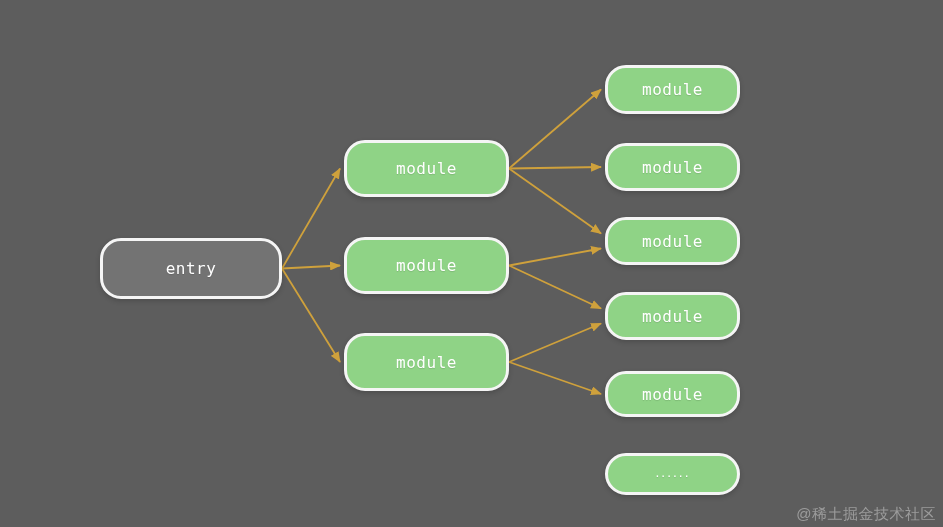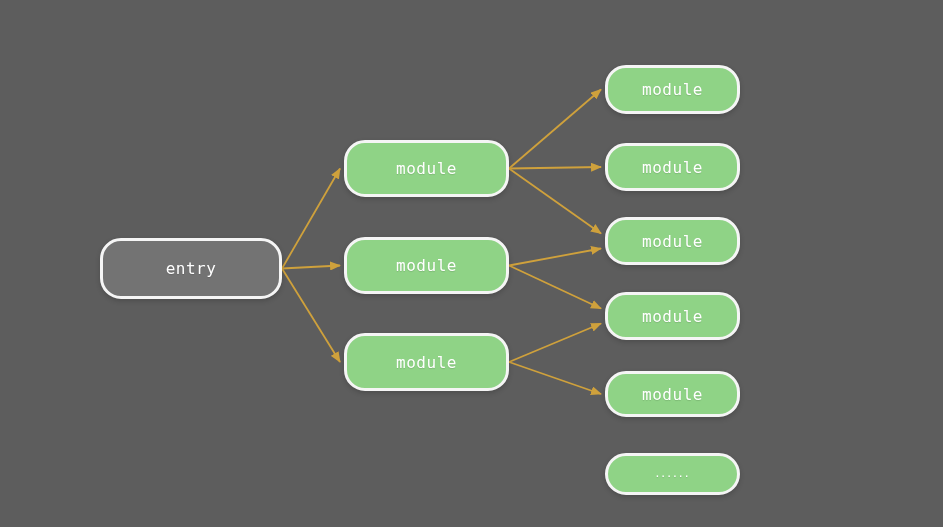--- a/index.html
+++ b/index.html
@@ -84,13 +84,14 @@
       <div class="node" style="left: 344px; top: 237px; width: 165px; height: 57px; background: rgb(143, 211, 134); border-color: rgb(245, 245, 245); color: rgb(255, 255, 255);">module</div>
       <div class="node" style="left: 344px; top: 333px; width: 165px; height: 58px; background: rgb(143, 211, 134); border-color: rgb(245, 245, 245); color: rgb(255, 255, 255);">module</div>
       <div class="node" style="left: 605px; top: 65px; width: 135px; height: 49px; background: rgb(143, 211, 134); border-color: rgb(245, 245, 245); color: rgb(255, 255, 255);">module</div>
       <div class="node" style="left: 605px; top: 143px; width: 135px; height: 48px; background: rgb(143, 211, 134); border-color: rgb(245, 245, 245); color: rgb(255, 255, 255);">module</div>
       <div class="node" style="left: 605px; top: 217px; width: 135px; height: 48px; background: rgb(143, 211, 134); border-color: rgb(245, 245, 245); color: rgb(255, 255, 255);">module</div>
       <div class="node" style="left: 605px; top: 292px; width: 135px; height: 48px; background: rgb(143, 211, 134); border-color: rgb(245, 245, 245); color: rgb(255, 255, 255);">module</div>
       <div class="node" style="left: 605px; top: 371px; width: 135px; height: 46px; background: rgb(143, 211, 134); border-color: rgb(245, 245, 245); color: rgb(255, 255, 255);">module</div>
       <div class="node small-label" style="left: 605px; top: 453px; width: 135px; height: 42px; background: rgb(143, 211, 134); border-color: rgb(245, 245, 245); color: rgb(255, 255, 255);">......</div>
     </div>
 
+  <div class="watermark">@稀土掘金技术社区</div>
 </div>
 
 </body></html>

